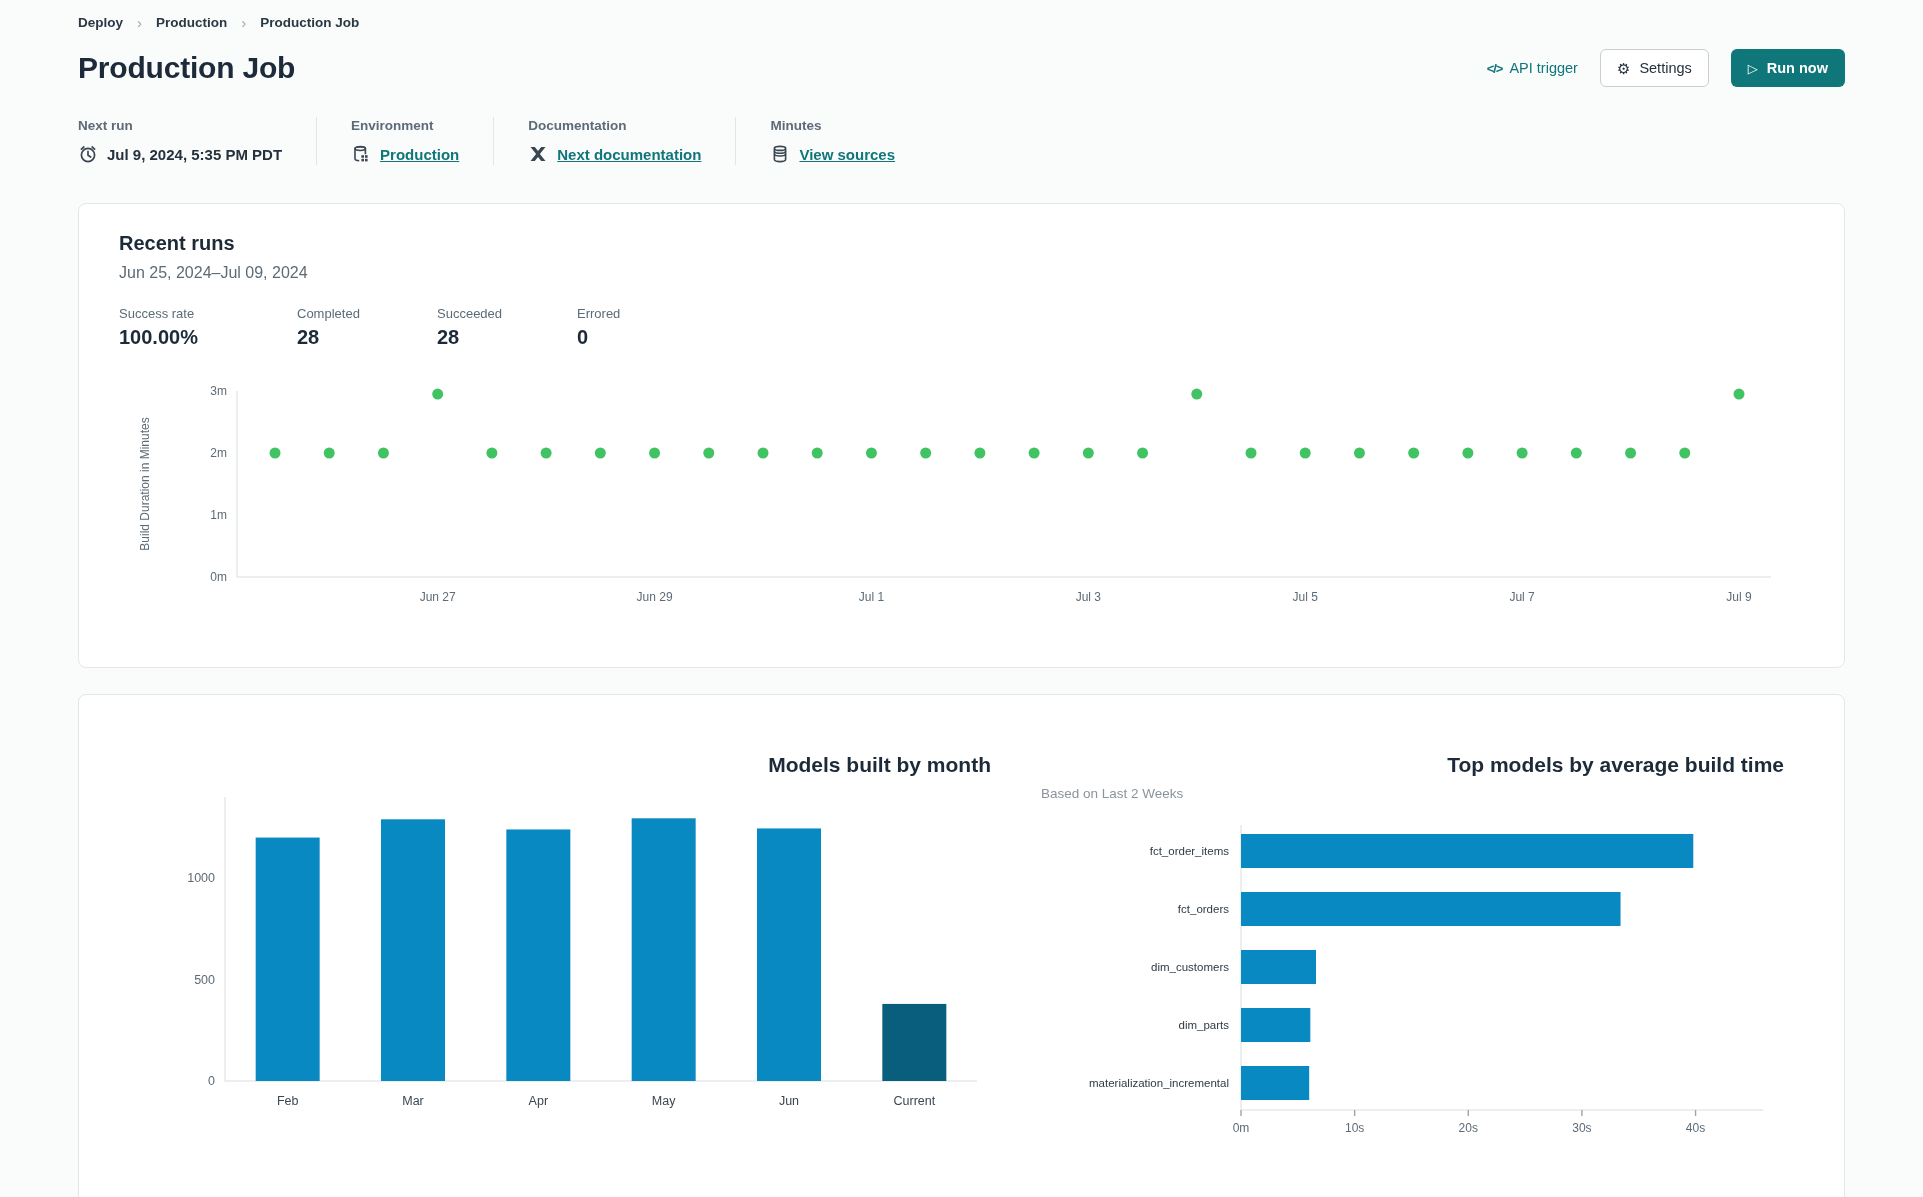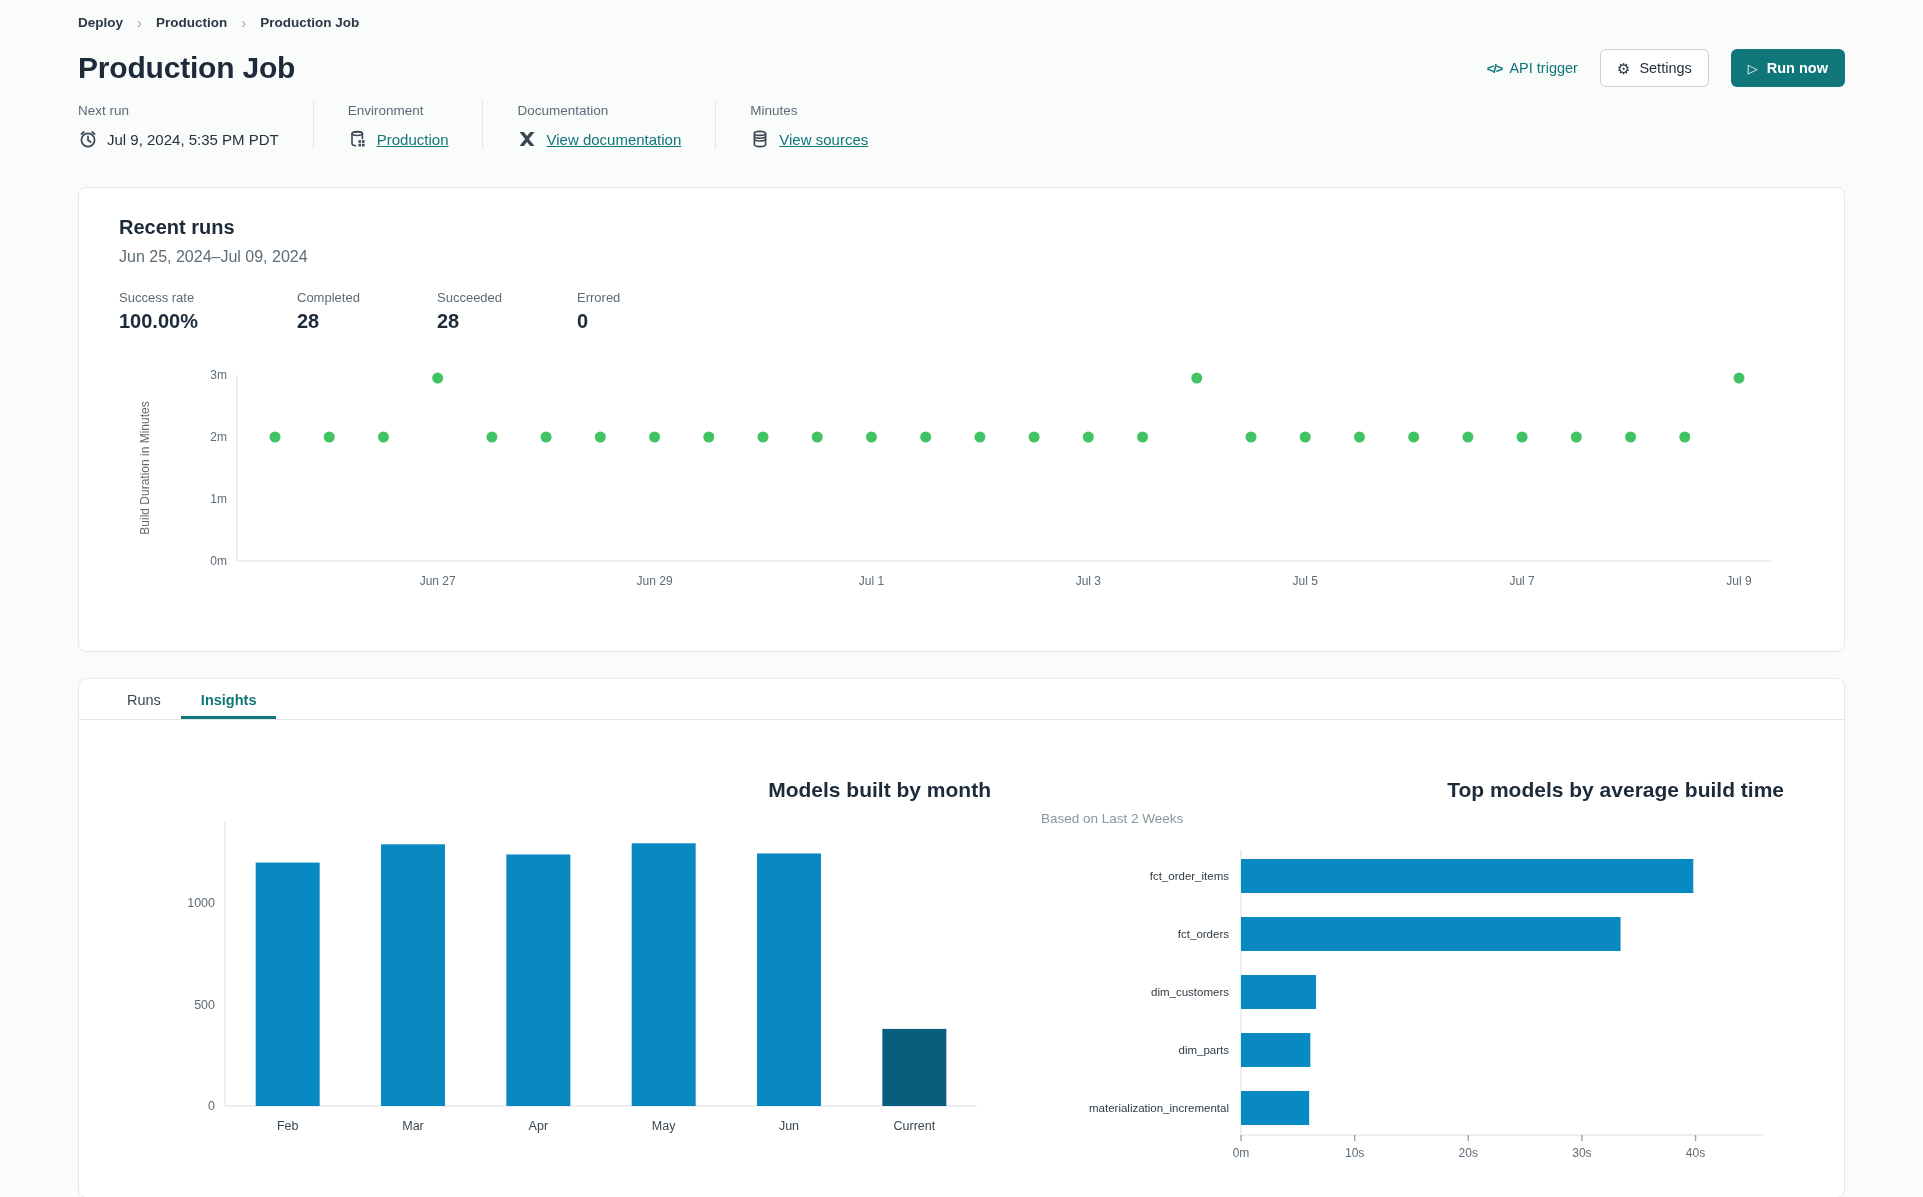--- a/index.html
+++ b/index.html
@@ -22,21 +22,21 @@
   .actions { display:flex; align-items:center; gap:22px; }
   .api-trigger { display:flex; align-items:center; gap:7px; color:var(--accent); font-size:14.5px; cursor:pointer; text-decoration:none; }
   .api-trigger .glyph { font-weight:700; font-size:13px; letter-spacing:-1px; }
   .btn { display:flex; align-items:center; gap:9px; font-size:14.5px; border-radius:6px; padding:10px 16px; cursor:pointer; border:1px solid transparent; font-family:inherit; }
   .btn-secondary { background:#ffffff; border-color:#c9ced3; color:#25313d; }
   .btn-primary { background:var(--accent); color:#ffffff; font-weight:600; }
   .gear-glyph { font-size:15px; line-height:1; }
   .play-glyph { font-size:13px; line-height:1; }
 
   
-  .info-bar { display:flex; align-items:flex-end; margin-top:14px; }
+  .info-bar { display:flex; align-items:center; margin-top:30px;font-weight:bold; }
   .info-col { padding:0 34px; }
   .info-col:first-child { padding-left:0; }
   .info-divider { width:1px; background:#e2e6e9; height:48px; align-self:center; }
   .info-label { font-size:13.5px; color:#5d6b76; }
   .info-value { display:flex; align-items:center; gap:9px; margin-top:11px; font-size:15px; color:#25313d; }
   .info-value a { color:var(--accent); text-decoration:underline; cursor:pointer; }
   .info-icon { display:inline-flex; width:20px; height:20px; }
 
   
   .card { background:#ffffff; border:1px solid #e4e7ea; border-radius:8px; }
@@ -131,21 +131,21 @@
     </div>
     <div class="info-divider"></div>
     <div class="info-col">
       <div class="info-label">Documentation</div>
       <div class="info-value">
         <span class="info-icon">
           <svg viewBox="0 0 20 20" width="20" height="20" fill="#3a4752">
             <path d="M2.5 3h4.3l3.2 4 3.2-4h4.3l-5.6 7 5.6 7h-4.3l-3.2-4-3.2 4H2.5l5.6-7z"></path>
           </svg>
         </span>
-        <a>View documentation</a>
+        <a>Next documentation</a>
       </div>
     </div>
     <div class="info-divider"></div>
     <div class="info-col">
       <div class="info-label">Minutes</div>
       <div class="info-value">
         <span class="info-icon">
           <svg viewBox="0 0 20 20" width="20" height="20" fill="none" stroke="#3a4752" stroke-width="1.6">
             <ellipse cx="10" cy="4.4" rx="5.6" ry="2"></ellipse>
             <path d="M4.4 4.4v11.2c0 1.1 2.5 2 5.6 2s5.6-.9 5.6-2V4.4"></path>
@@ -219,24 +219,20 @@
           <circle cx="1348.888888888889" cy="74" r="5.5" fill="#41c363"></circle>
           <circle cx="1403.111111111111" cy="74" r="5.5" fill="#41c363"></circle>
           <circle cx="1457.3333333333333" cy="74" r="5.5" fill="#41c363"></circle>
           <circle cx="1511.5555555555554" cy="74" r="5.5" fill="#41c363"></circle>
           <circle cx="1565.7777777777778" cy="74" r="5.5" fill="#41c363"></circle>
           <circle cx="1620" cy="15.099999999999994" r="5.5" fill="#41c363"></circle>
         </svg></div>
   </section>
 
   <section class="card tabs-card">
-    <div class="tabs">
-      <div class="tab">Runs</div>
-      <div class="tab active">Insights</div>
-    </div>
     <div class="charts-row">
       <div class="chart-panel">
         <h3 class="chart-title">Models built by month</h3>
         <div class="chart-box" id="monthly-chart"><svg width="830" height="336" viewBox="0 0 830 336">
               <line x1="64" y1="10" x2="64" y2="294" stroke="#d9dee2" stroke-width="1"></line>
               <line x1="64" y1="294" x2="816" y2="294" stroke="#d9dee2" stroke-width="1"></line>
               <text x="54" y="298" text-anchor="end" font-size="12.5" fill="#5d6b76">0</text>
               <text x="54" y="196.57142857142858" text-anchor="end" font-size="12.5" fill="#5d6b76">500</text>
               <text x="54" y="95.14285714285717" text-anchor="end" font-size="12.5" fill="#5d6b76">1000</text>
               <rect x="94.66666666666666" y="50.571428571428584" width="64" height="243.42857142857142" fill="#0989c2"></rect>

